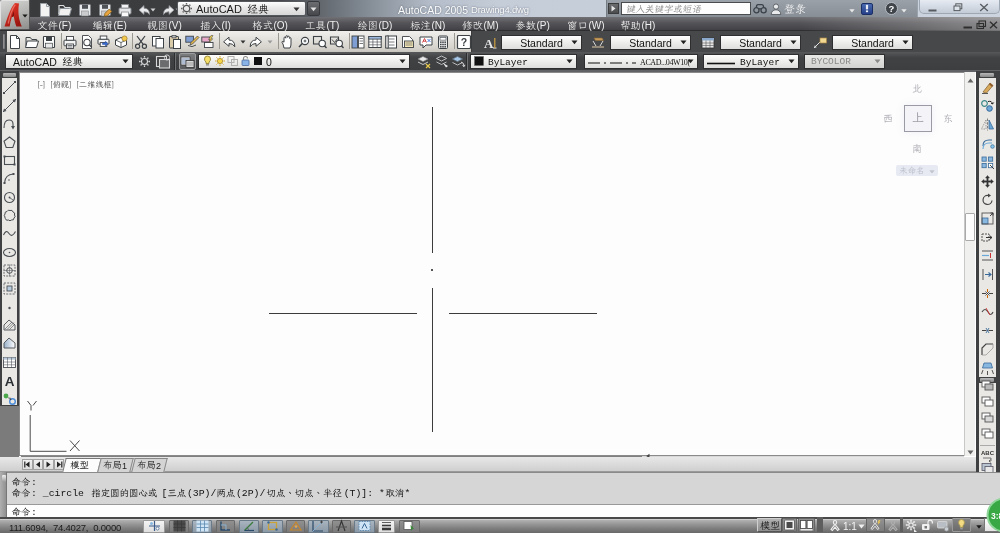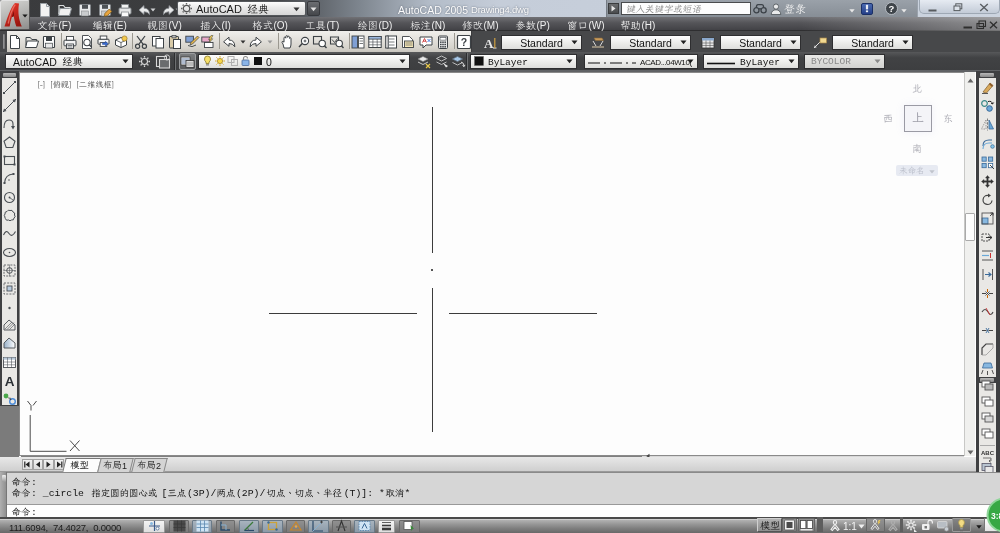--- a/index.html
+++ b/index.html
@@ -529,21 +529,21 @@
     </svg></div>
 <div class="ico" style="left:588px;top:60px;"><svg width="48" height="3" viewBox="0 0 48 3">
       <g stroke="#111" stroke-width="1">
         <line x1="0" y1="1" x2="12" y2="1"></line>
         <line x1="16" y1="1" x2="18" y2="1"></line>
         <line x1="22" y1="1" x2="34" y2="1"></line>
         <line x1="38" y1="1" x2="40" y2="1"></line>
         <line x1="44" y1="1" x2="48" y2="1"></line>
       </g>
     </svg></div>
-<div class="abs" style="left:640px;top:57.5px;font-family:Liberation Sans, sans-serif;font-size:8px;color:#111;letter-spacing:-0.4px">ACAD...04W10(</div>
+<div class="abs" style="left:640px;top:57.5px;font-family:Liberation Serif, serif;font-size:8px;color:#111;letter-spacing:-0.4px">ACAD...04W10(</div>
 <div class="abs" style="left:703px;top:53.5px;width:96px;height:15px;background:linear-gradient(#fefefe,#ececea 55%,#dededc);border:1px solid #2e2e30;font-family:'Liberation Sans',sans-serif;font-size:10.5px;color:#111;padding:1px 4px 0 4px;text-align:left;white-space:nowrap;overflow:hidden"></div>
 <div class="ico" style="left:788px;top:59.0px"><svg width="7" height="5" viewBox="0 0 7 5">
       <path d="M0.5 0.5 L6.5 0.5 L3.5 4.2 Z" fill="#222"></path>
     </svg></div>
 <div class="ico" style="left:707px;top:59.5px;"><svg width="28" height="3" viewBox="0 0 28 3">
       <line x1="0" y1="1.5" x2="28" y2="1.5" stroke="#111" stroke-width="1.6"></line>
     </svg></div>
 <div class="abs" style="left:740px;top:56.5px;font-family:'Liberation Mono',monospace;font-size:9.5px;color:#111">ByLayer</div>
 <div class="abs" style="left:804px;top:53.5px;width:81px;height:15px;background:linear-gradient(#e8e8e6,#d2d2d0);border:1px solid #2e2e30;font-family:'Liberation Mono',monospace;font-size:9.5px;color:#8a8a8a;padding:1px 6px 0 6px;text-align:left;white-space:nowrap;overflow:hidden">BYCOLOR</div>
 <div class="ico" style="left:874px;top:59.0px"><svg width="7" height="5" viewBox="0 0 7 5">

